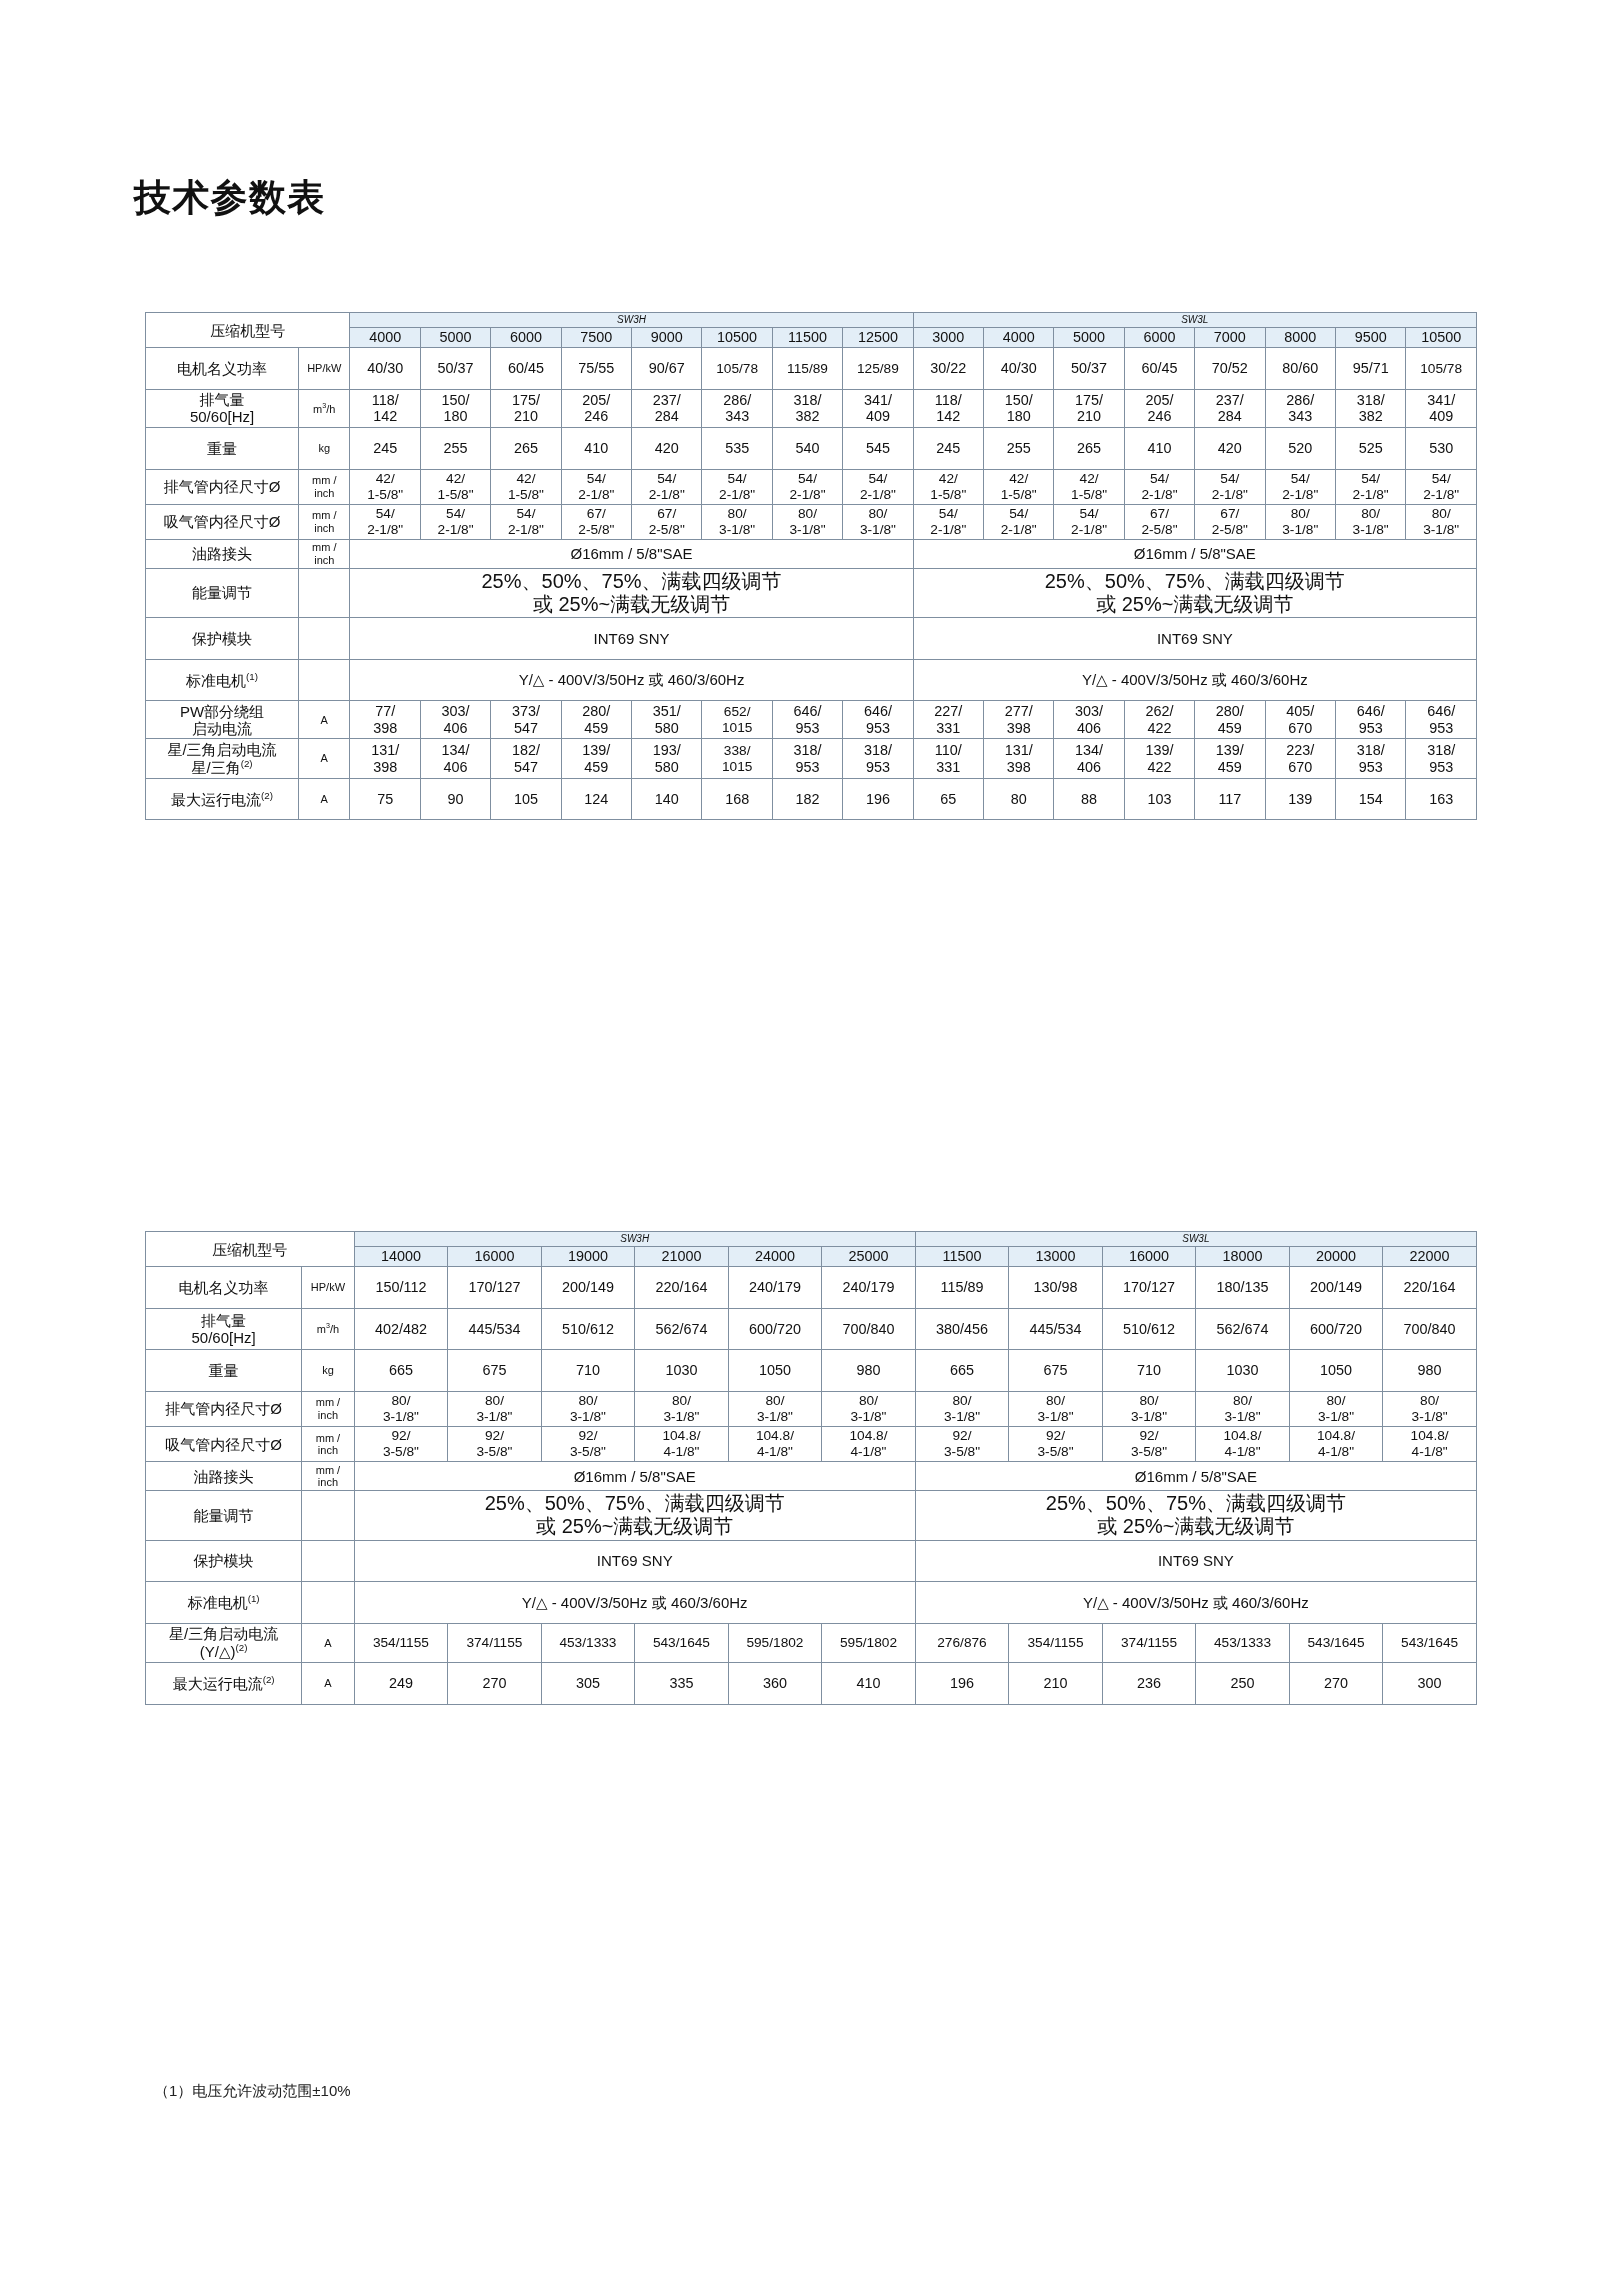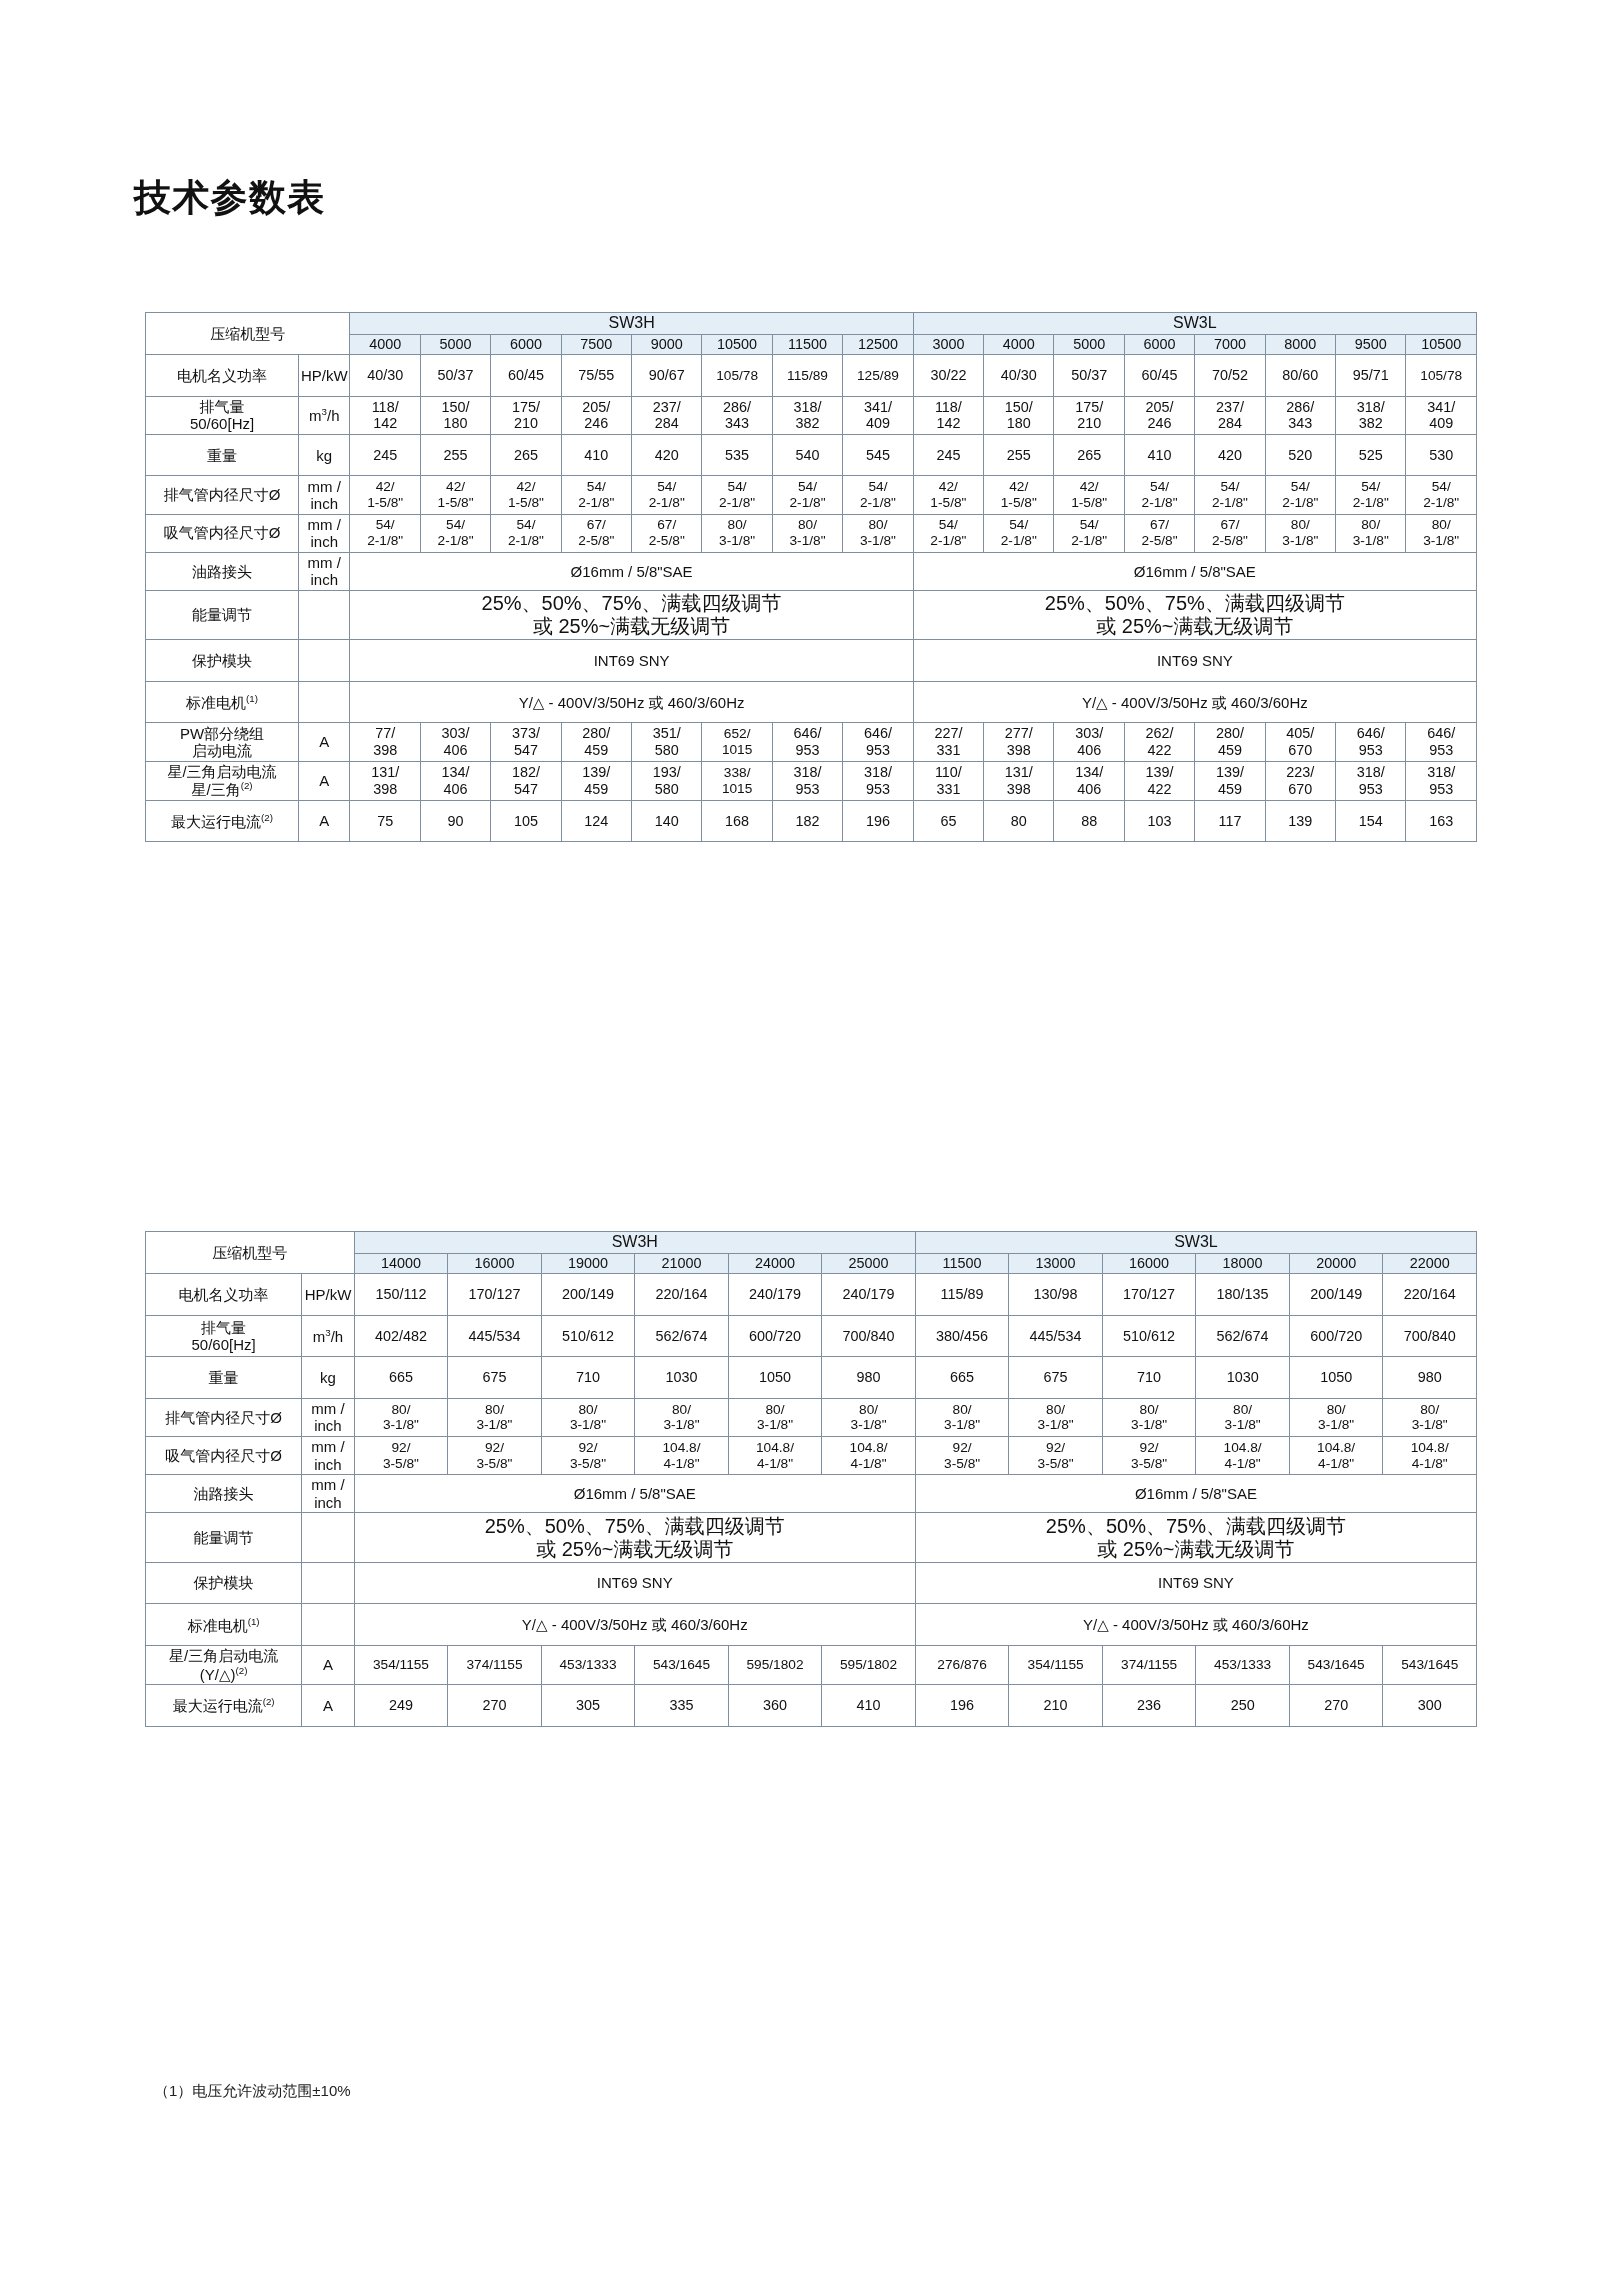--- a/index.html
+++ b/index.html
@@ -50,21 +50,21 @@
     background: #e3eef7;
     font-size: 15px;
   }
   .rowlabel {
     background: #ffffff;
     font-weight: 700;
     font-size: 15px;
     white-space: nowrap;
   }
   .unit {
-    font-size: 15px;
+    font-size: 11px;
     font-weight: 400;
     white-space: nowrap;
   }
   .val {
     font-size: 14.4px;
     font-weight: 700;
     white-space: nowrap;
   }
   .val-sm {
     font-size: 13.7px;
@@ -74,22 +74,23 @@
   .merged {
     font-size: 15px;
     font-weight: 700;
   }
   .merged-sm {
     font-size: 20px;
     font-weight: 700;
     line-height: 1.45;
   }
   .model-name {
-    font-size: 16px;
+    font-size: 10px;
     font-weight: 400;
+    font-style: italic;
   }
   .model-num {
     font-size: 14.4px;
     font-weight: 400;
   }
   sup { font-size: 0.65em; vertical-align: super; }
   .footnote {
     position: absolute;
     left: 154px;
     top: 2082px;

